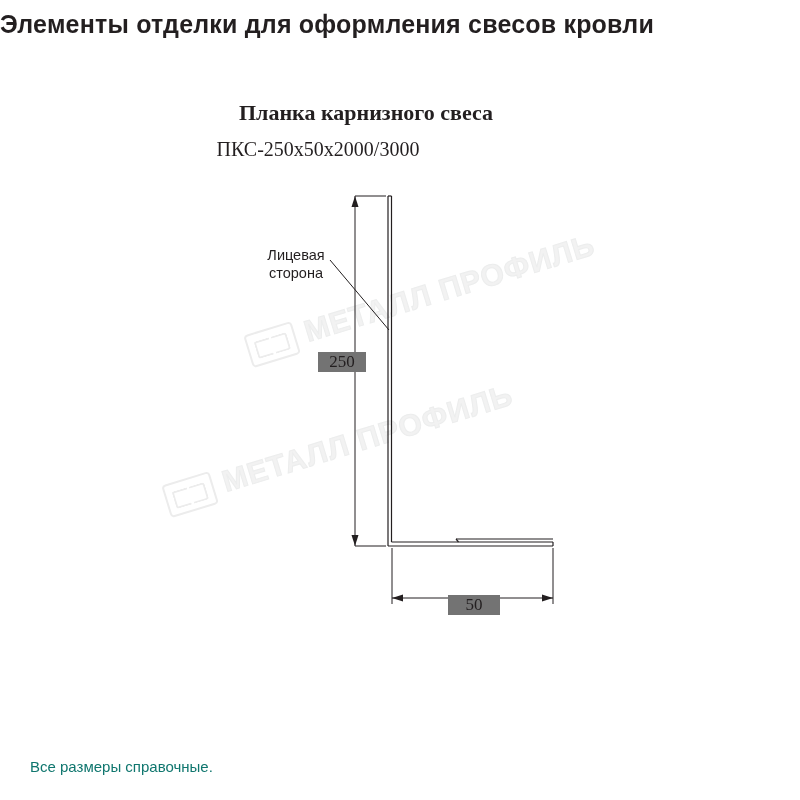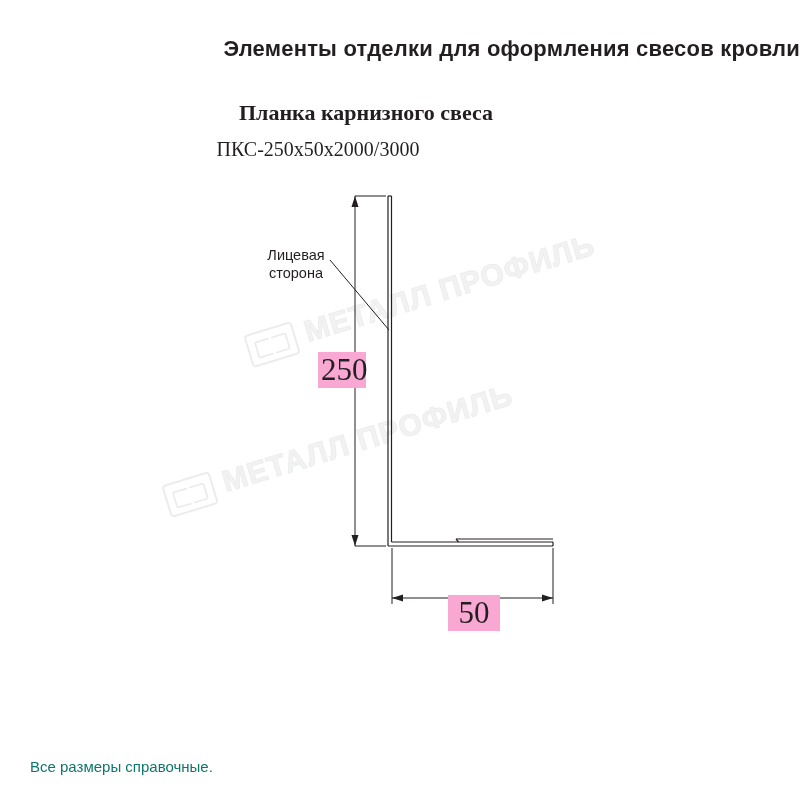--- a/index.html
+++ b/index.html
@@ -12,25 +12,25 @@
     height: 800px;
     position: relative;
     font-family: "Liberation Sans", sans-serif;
     color: #231f20;
     overflow: hidden;
   }
 
   
   .main-title {
     position: absolute;
-    top: 36px;
+    top: 10px;
     left: 0;
     width: 800px;
-    text-align: right;
-    font-size: 22px;
+    text-align: left;
+    font-size: 25px;
     font-weight: bold;
     letter-spacing: 0.2px;
     white-space: nowrap;
   }
   .sub-title {
     position: absolute;
     top: 100px;
     left: 0;
     width: 732px;
     text-align: center;
@@ -100,23 +100,23 @@
     left: 0;
     top: 0;
     width: 800px;
     height: 800px;
   }
 
   
   .dim-label {
     position: absolute;
     font-family: "Liberation Serif", serif;
-    font-size: 31px;
+    font-size: 17px;
     color: #231f20;
-    background: #f9a8d4;
+    background: #737373;
     padding: 0 3px;
   }
   #dim-250 {
     left: 318px;
     top: 352px;
     width: 42px;
     text-align: center;
   }
   #dim-50 {
     left: 448px;

